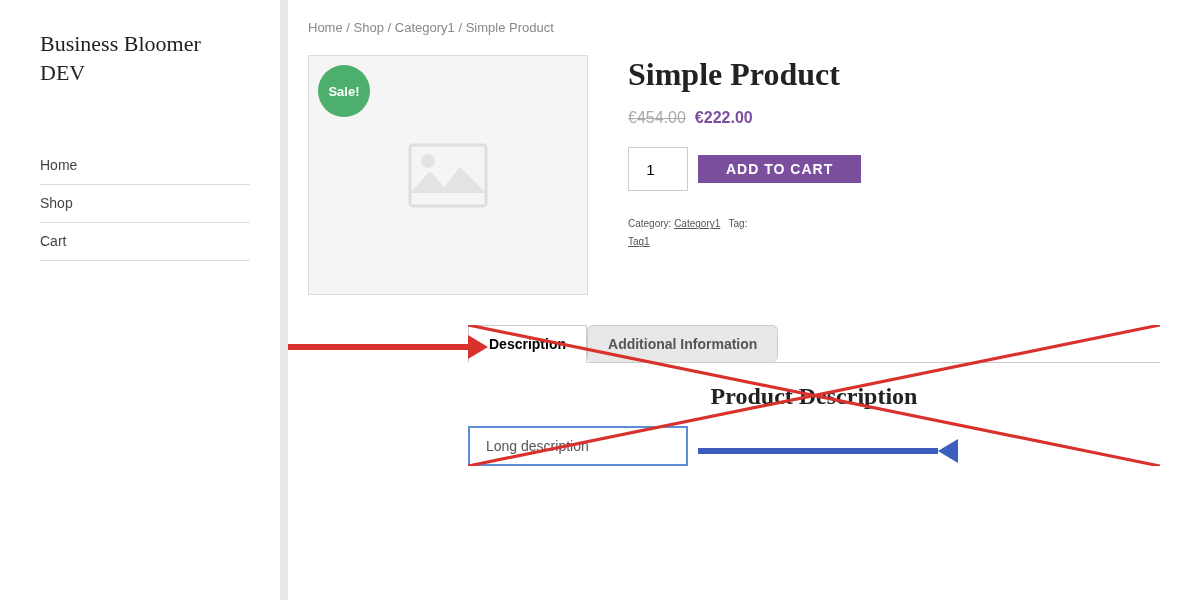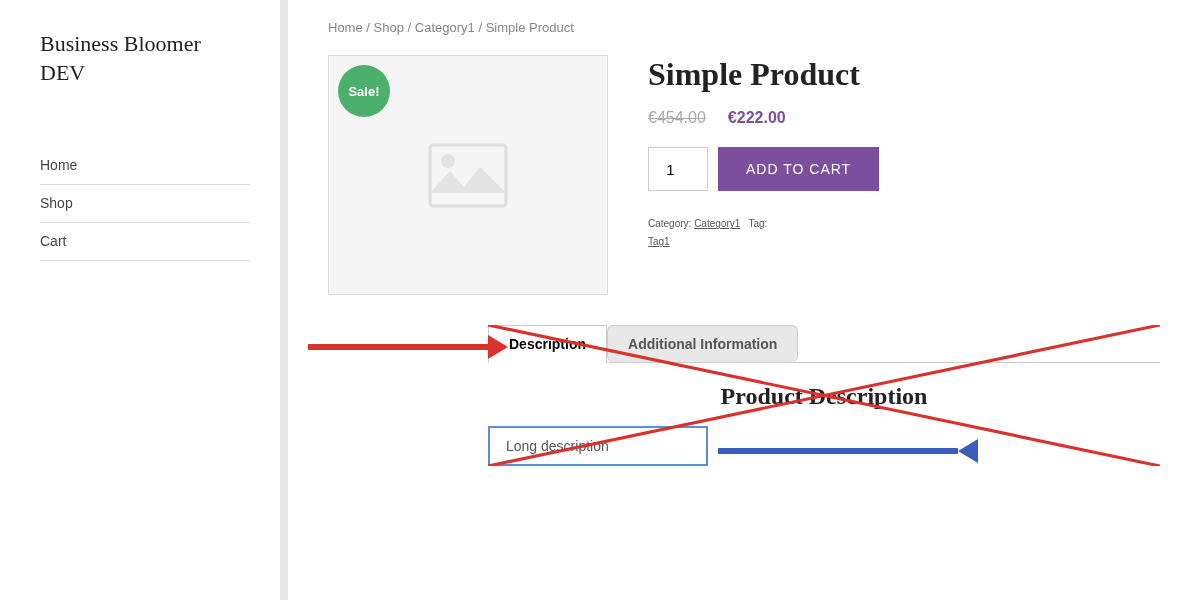--- a/index.html
+++ b/index.html
@@ -36,21 +36,21 @@
     
     .divider-col {
       width: 8px;
       background: #e8e8e8;
       min-height: 600px;
     }
 
     
     .main {
       flex: 1;
-      padding: 20px 40px 30px 40px;
+      padding: 20px 40px 30px 20px;
       position: relative;
       overflow: hidden;
     }
 
     
     .breadcrumb {
       font-family: Arial, sans-serif;
       font-size: 13px;
       color: #888;
       margin-bottom: 20px;
@@ -108,21 +108,21 @@
       font-size: 32px;
       font-weight: bold;
       color: #222;
       line-height: 1.2;
       margin-bottom: 16px;
     }
     .product-price {
       margin-bottom: 20px;
       display: flex;
       align-items: flex-end;
-      gap: 22px;
+      gap: 9px;
     }
     .price-original {
       color: #aaa;
       text-decoration: line-through;
       font-size: 16px;
       font-family: Arial, sans-serif;
     }
     .price-sale {
       color: #7b4f9e;
       font-size: 16px;
@@ -142,24 +142,24 @@
       text-align: center;
       font-size: 15px;
       font-family: Arial, sans-serif;
       outline: none;
     }
     .add-to-cart-btn {
       background: #7b4f9e;
       color: #fff;
       border: none;
       padding: 0 28px;
-      height: 44px;
+      height: 28px;
       font-family: Arial, sans-serif;
       font-size: 14px;
-      font-weight: normal;
+      font-weight: bold;
       letter-spacing: 1px;
       cursor: pointer;
       text-transform: uppercase;
     }
 
     .product-meta {
       font-family: Liberation Sans, sans-serif;
       font-size: 10px;
       color: #555;
       line-height: 1.8;

